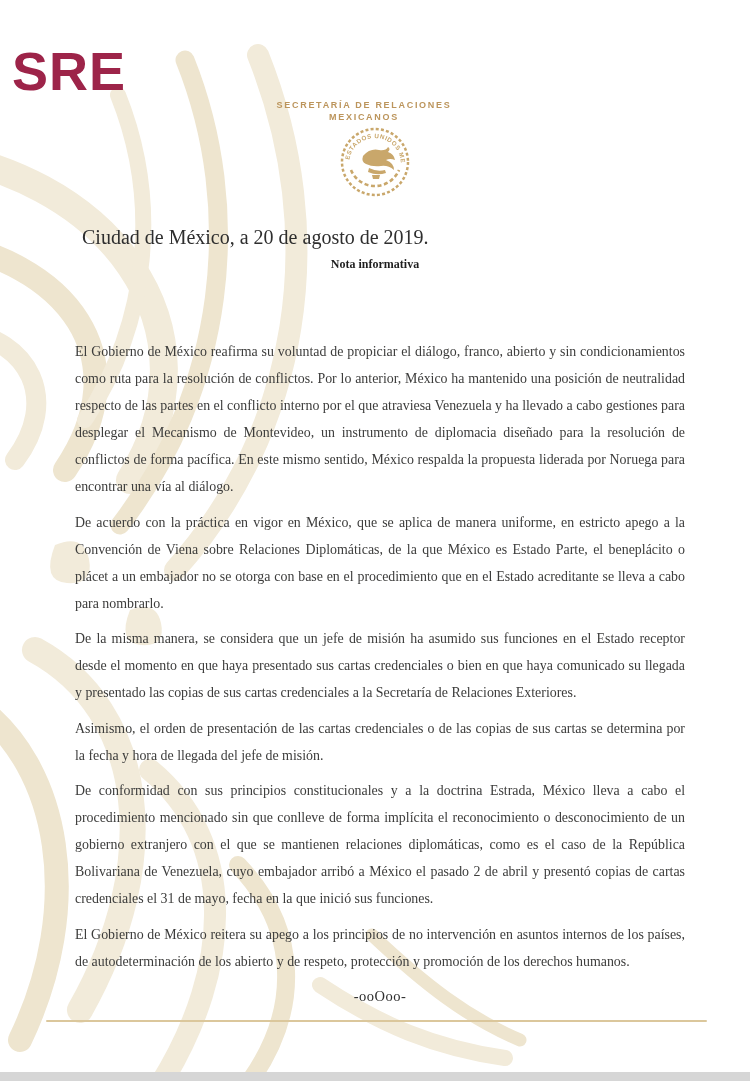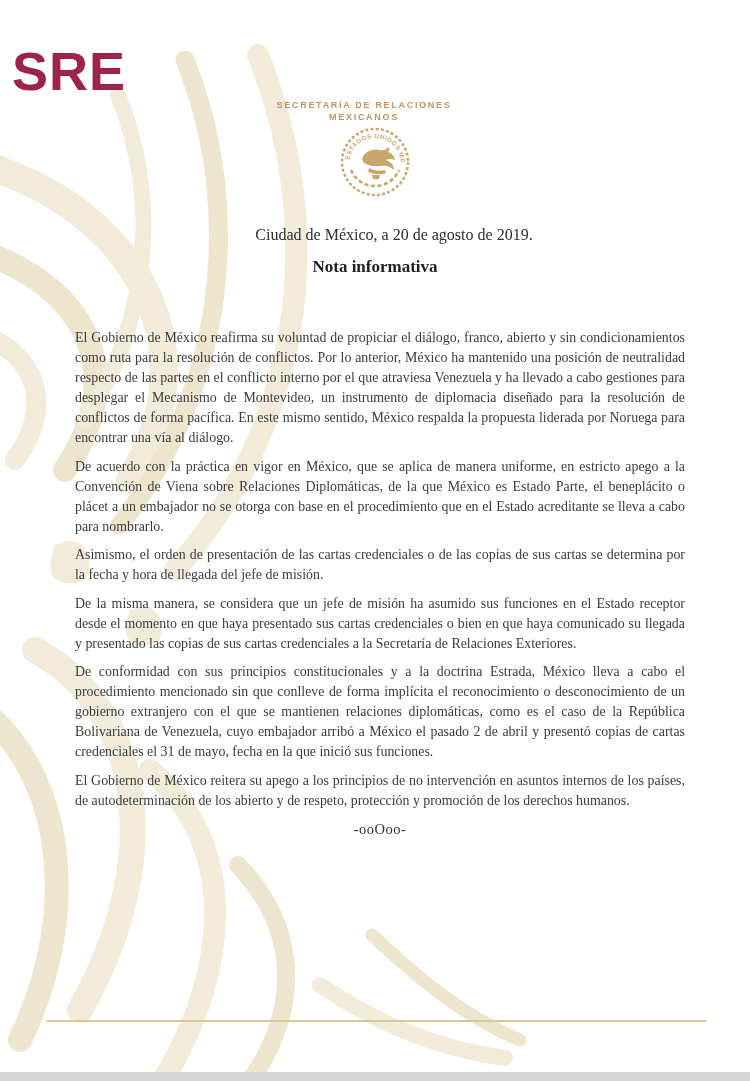--- a/index.html
+++ b/index.html
@@ -24,30 +24,30 @@
   .sec-line{
     position:absolute;left:0;width:728px;text-align:center;
     font-family:"Liberation Sans","DejaVu Sans",sans-serif;font-weight:700;
     font-size:9px;letter-spacing:1.7px;color:var(--gold);
   }
   .sec-line.l1{top:100px;}
   .sec-line.l2{top:112px;}
   .seal{position:absolute;top:126px;left:339px;width:72px;height:72px;}
 
   .dateline{
-    position:absolute;top:226px;left:89px;width:610px;text-align:center;
-    font-size:16px;color:#2e2e2e;
+    position:absolute;top:226px;left:82px;width:610px;text-align:left;
+    font-size:20px;color:#2e2e2e;
   }
   .doc-title{
     position:absolute;top:257px;left:0;width:750px;text-align:center;
-    font-size:17px;font-weight:700;color:#1f1f1f;margin:0;
+    font-size:12px;font-weight:700;color:#1f1f1f;margin:0;
   }
   .content{
-    position:absolute;top:328px;left:75px;width:610px;
-    font-size:13.9px;line-height:20px;text-align:justify;color:var(--text);
+    position:absolute;top:338px;left:75px;width:610px;
+    font-size:13.9px;line-height:27px;text-align:justify;color:var(--text);
   }
   .content p{margin:0 0 8.5px 0;}
   .closing{
     text-align:center;font-size:14.5px;color:#2e2e2e;margin-top:5px;
     letter-spacing:0.5px;
   }
   .gold-divider{
     position:absolute;top:1020px;left:46px;width:661px;height:2px;
     background:var(--divider);border-radius:1px;
   }
@@ -107,22 +107,22 @@
     <path class="seal-fill" d="M 33 49 h 8 l -1 4 h -6 z"></path>
   </svg>
 
   <div class="dateline">Ciudad de México, a 20 de agosto de 2019.</div>
 
   <h1 class="doc-title">Nota informativa</h1>
 
   <div class="content">
     <p>El Gobierno de México reafirma su voluntad de propiciar el diálogo, franco, abierto y sin condicionamientos como ruta para la resolución de conflictos. Por lo anterior, México ha mantenido una posición de neutralidad respecto de las partes en el conflicto interno por el que atraviesa Venezuela y ha llevado a cabo gestiones para desplegar el Mecanismo de Montevideo, un instrumento de diplomacia diseñado para la resolución de conflictos de forma pacífica. En este mismo sentido, México respalda la propuesta liderada por Noruega para encontrar una vía al diálogo.</p>
     <p>De acuerdo con la práctica en vigor en México, que se aplica de manera uniforme, en estricto apego a la Convención de Viena sobre Relaciones Diplomáticas, de la que México es Estado Parte, el beneplácito o plácet a un embajador no se otorga con base en el procedimiento que en el Estado acreditante se lleva a cabo para nombrarlo.</p>
+    <p>De la misma manera, se considera que un jefe de misión ha asumido sus funciones en el Estado receptor desde el momento en que haya presentado sus cartas credenciales o bien en que haya comunicado su llegada y presentado las copias de sus cartas credenciales a la Secretaría de Relaciones Exteriores.</p>
     <p>Asimismo, el orden de presentación de las cartas credenciales o de las copias de sus cartas se determina por la fecha y hora de llegada del jefe de misión.</p>
-    <p>De la misma manera, se considera que un jefe de misión ha asumido sus funciones en el Estado receptor desde el momento en que haya presentado sus cartas credenciales o bien en que haya comunicado su llegada y presentado las copias de sus cartas credenciales a la Secretaría de Relaciones Exteriores.</p>
     <p>De conformidad con sus principios constitucionales y a la doctrina Estrada, México lleva a cabo el procedimiento mencionado sin que conlleve de forma implícita el reconocimiento o desconocimiento de un gobierno extranjero con el que se mantienen relaciones diplomáticas, como es el caso de la República Bolivariana de Venezuela, cuyo embajador arribó a México el pasado 2 de abril y presentó copias de cartas credenciales el 31 de mayo, fecha en la que inició sus funciones.</p>
     <p>El Gobierno de México reitera su apego a los principios de no intervención en asuntos internos de los países, de autodeterminación de los abierto y de respeto, protección y promoción de los derechos humanos.</p>
     <div class="closing">-ooOoo-</div>
   </div>
 
   <div class="gold-divider"></div>
   <div class="bottom-bar"></div>
 </div>
 
 </body></html>

